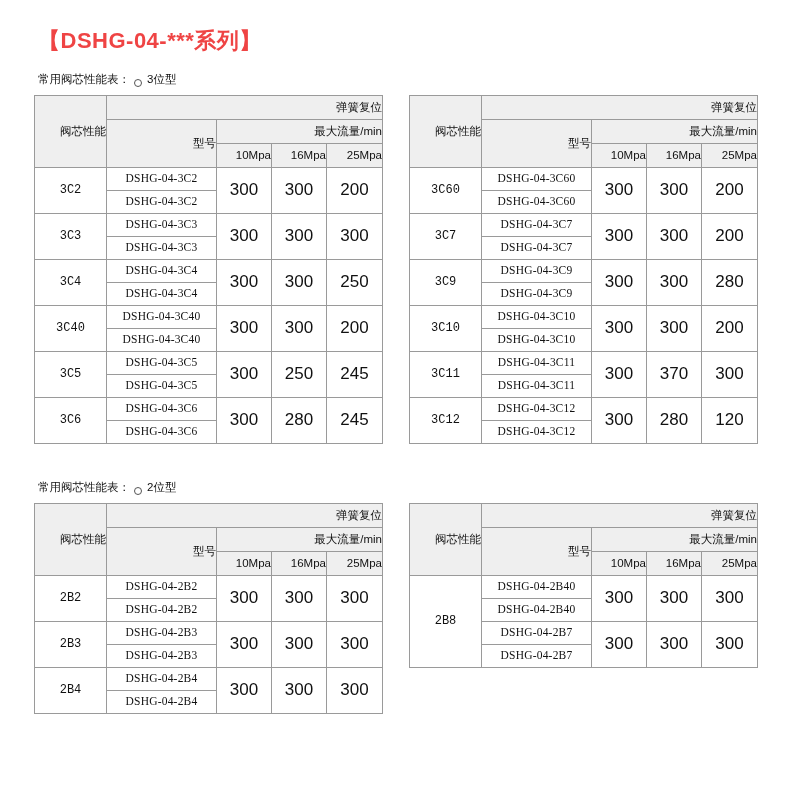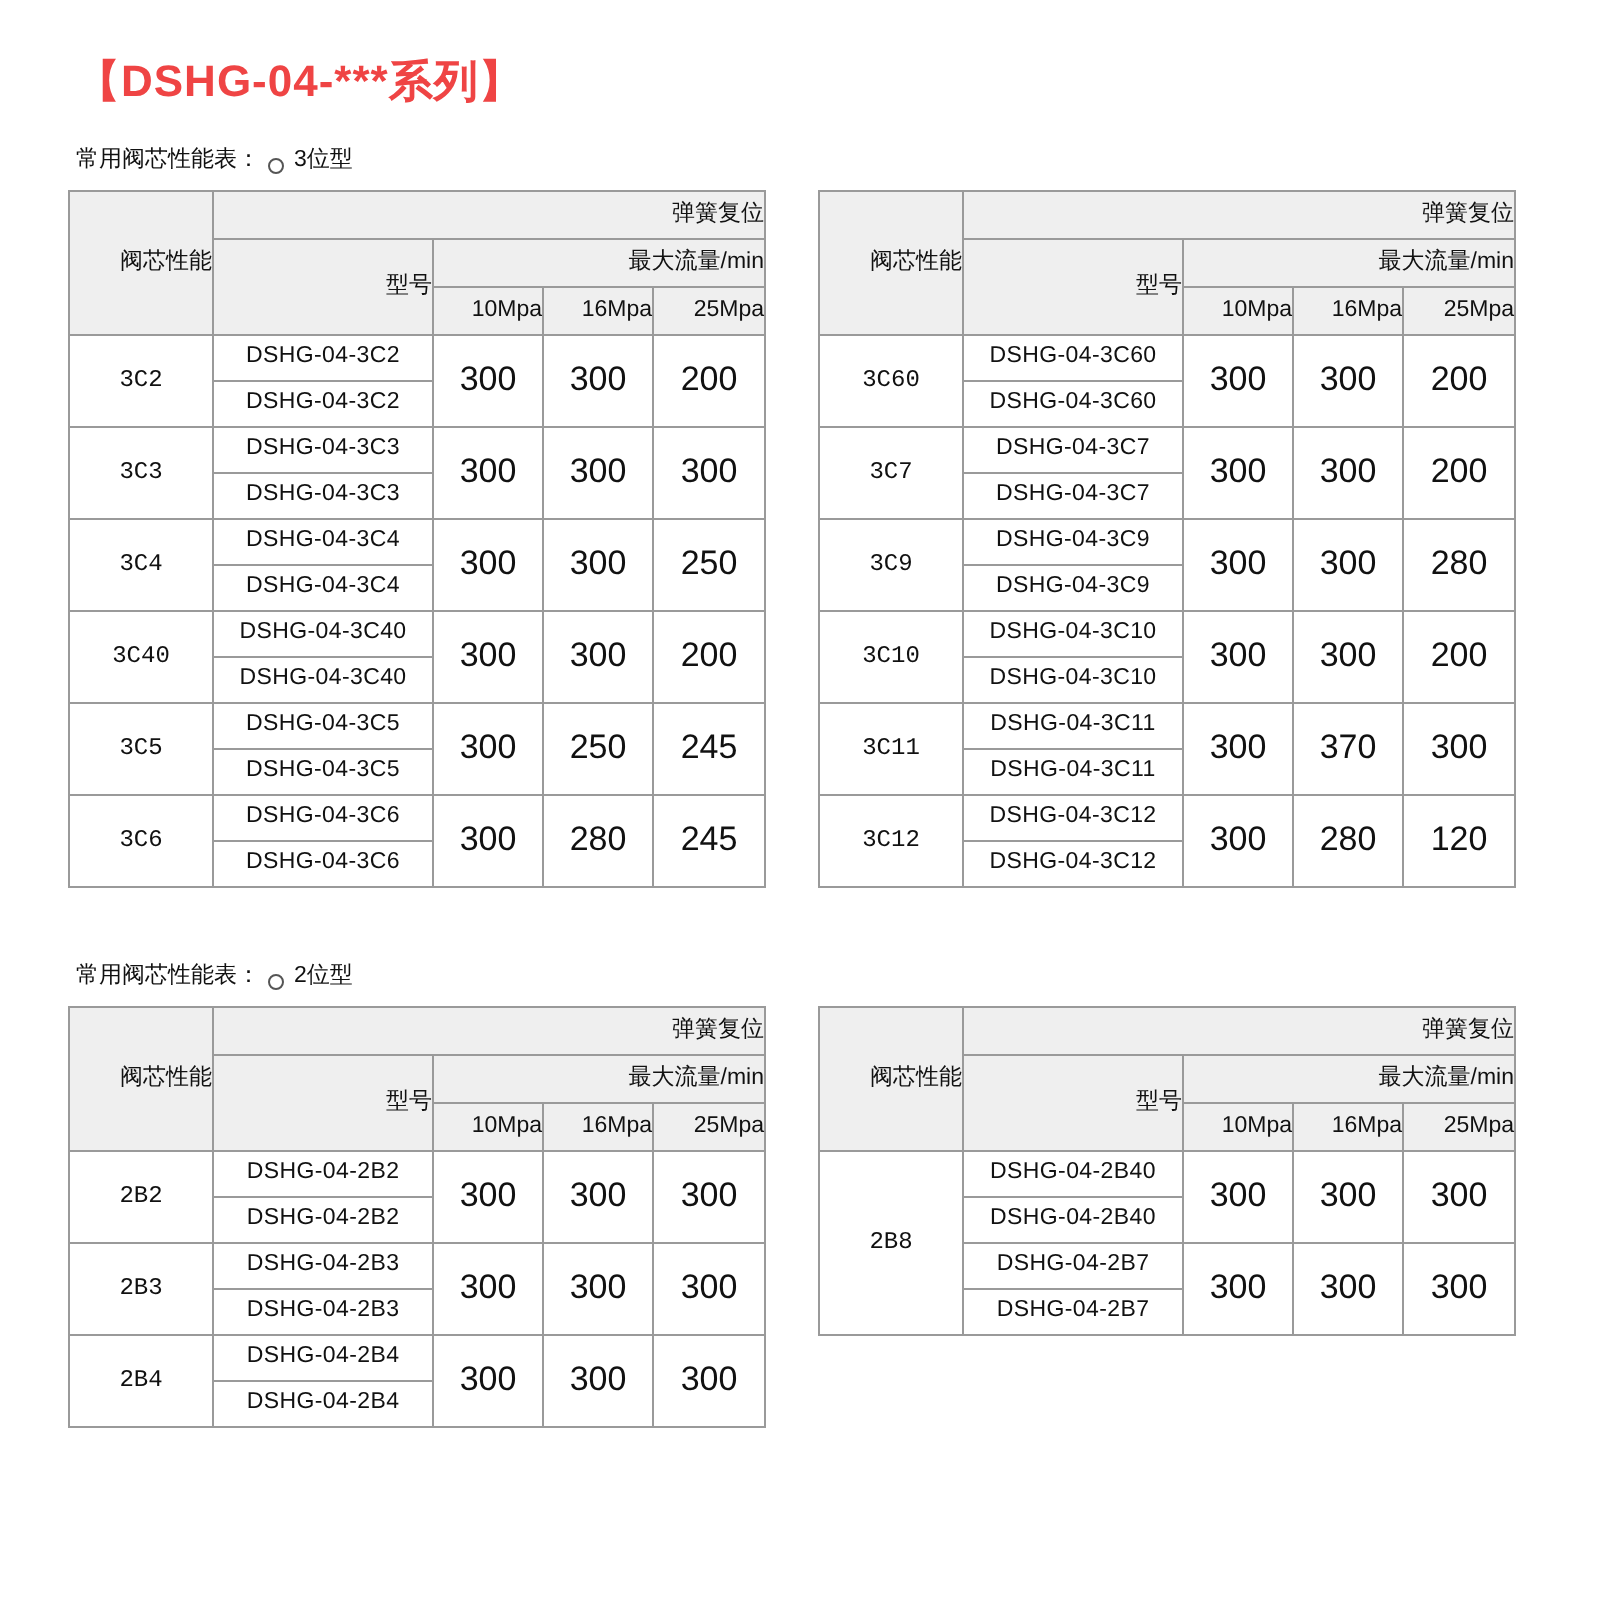--- a/index.html
+++ b/index.html
@@ -68,20 +68,21 @@
   }
   table.spec th.hdr {
     background: #efefef;
     font-size: 11.5px;
     text-align: right;
   }
   table.spec td.model {
     font-size: 11.5px;
     letter-spacing: 0.2px;
     height: 22px;
+    font-family: Liberation Serif, serif;
   }
   table.spec td.perf {
     font-size: 12px;
     font-family: Liberation Mono, monospace;
   }
   table.spec td.flow {
     font-size: 17px;
   }
   .tbl3-a { width: 348px; }
   .tbl3-b { width: 348px; }

